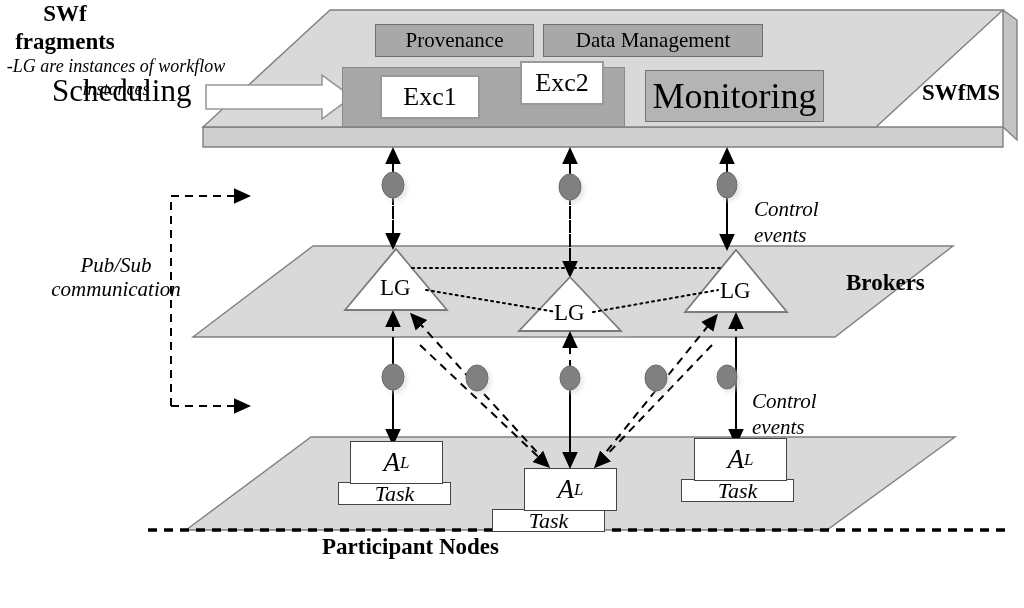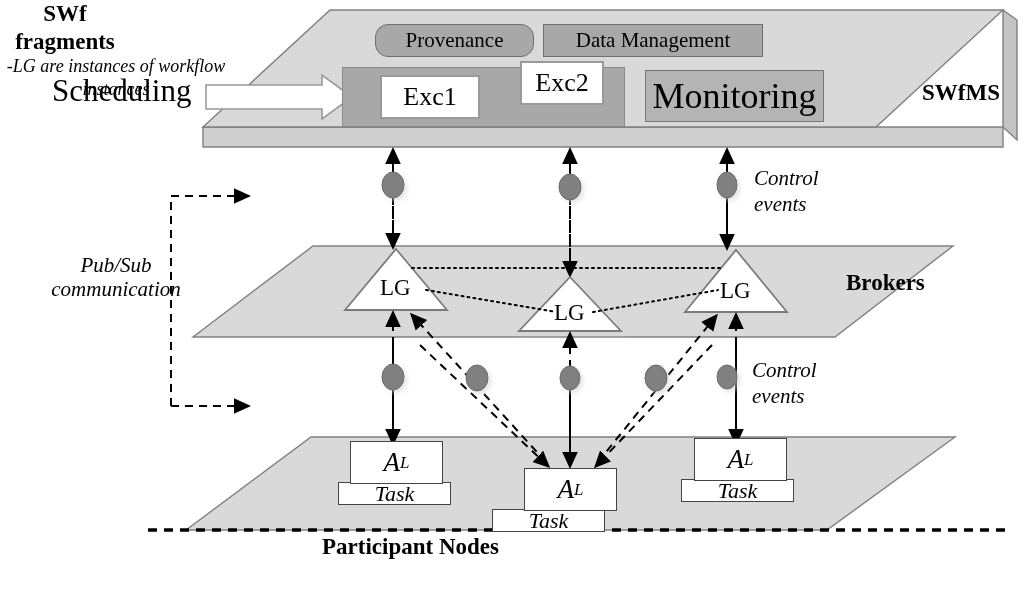--- a/index.html
+++ b/index.html
@@ -40,20 +40,21 @@
     white-space: normal;
   }
   .lbl-ctrl {
     position: absolute;
     font-size: 21px;
     font-style: italic;
     text-align: left;
     white-space: normal;
     width: 110px;
     line-height: 1.22;
+    margin-top: 31px;
   }
   .lbl-ctrl-top { left: 754px; top: 166px; }
   .lbl-ctrl-bot { left: 752px; top: 358px; }
   .lbl-swfms {
     left: 922px; top: 80px;
     font-size: 23px;
     font-weight: bold;
   }
   .lbl-brokers {
     left: 846px; top: 270px;
@@ -89,21 +90,21 @@
     display: flex;
     align-items: center;
     justify-content: center;
     color: #000;
   }
   .box-prov, .box-dm {
     background: #a8a8a8;
     border: 1px solid #6f6f6f;
     font-size: 21px;
   }
-  .box-prov { left: 375px; top: 24px; width: 159px; height: 33px; border-radius: 13px; }
+  .box-prov { left: 375px; top: 24px; width: 159px; height: 33px; }
   .box-dm   { left: 543px; top: 24px; width: 220px; height: 33px; }
   .box-exc-container {
     left: 342px; top: 67px; width: 283px; height: 60px;
     background: #a8a8a8;
     border: 1px solid #8a8a8a;
   }
   .box-exc {
     background: #ffffff;
     border: 2px solid #9a9a9a;
     font-size: 26px;

